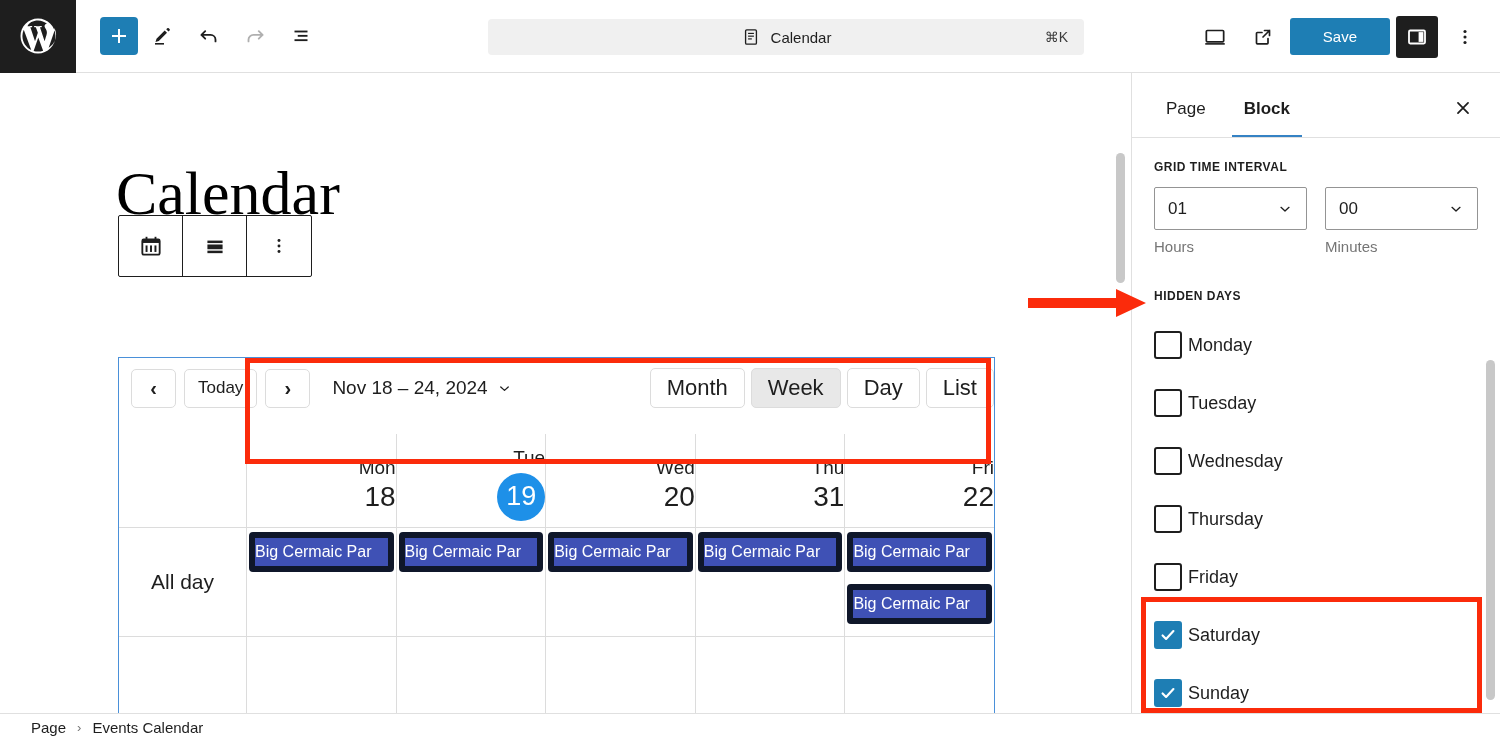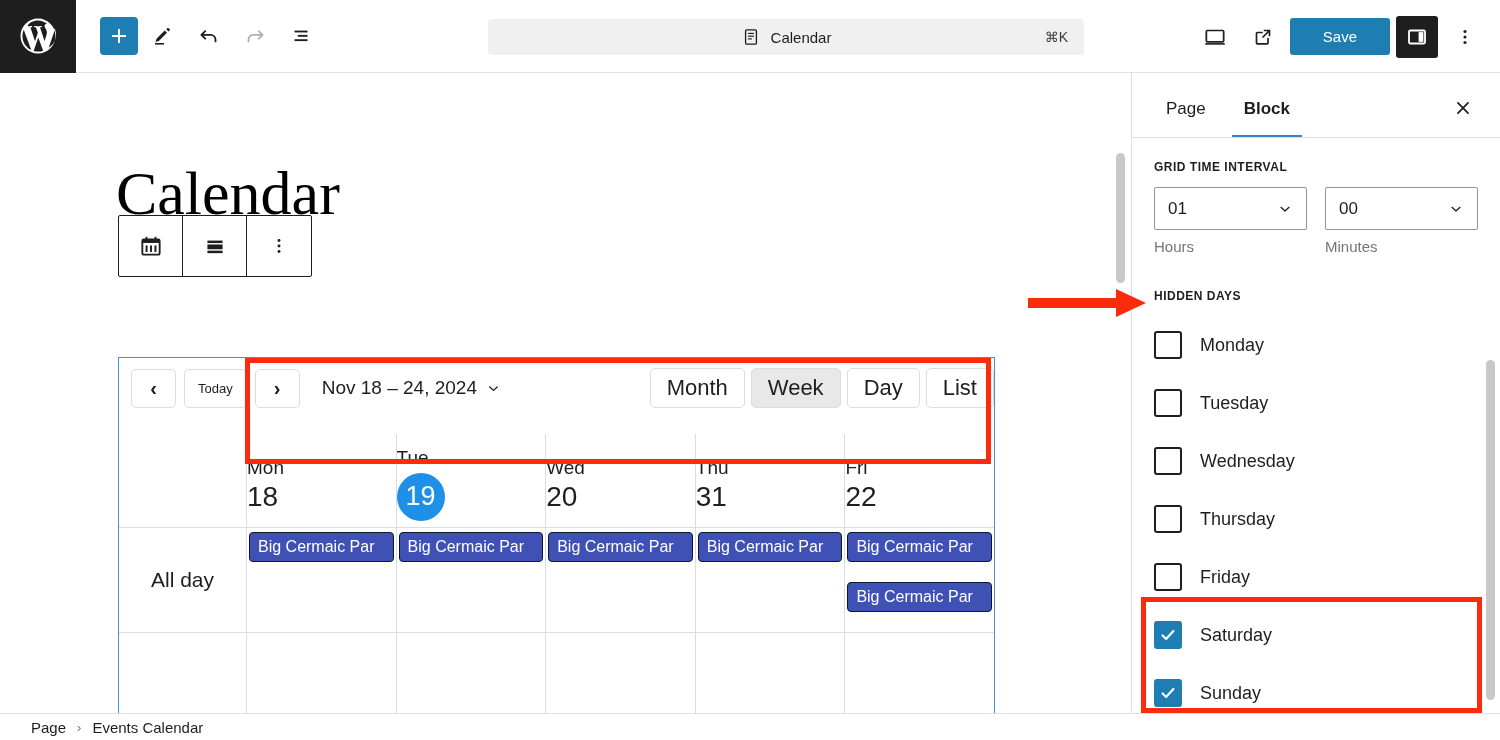--- a/index.html
+++ b/index.html
@@ -95,21 +95,21 @@
     border: 1px solid #4a90d9; background: #fff;
   }
   .cal-header {
     height: 60px; display: flex; align-items: center;
     padding: 0 12px; position: relative;
   }
   .nav-group { display: flex; align-items: center; gap: 8px; }
   .cal-btn {
     background: #fff; border: 1px solid #dcdcdc; border-radius: 5px;
     height: 39px; min-width: 45px; padding: 0 13px;
-    font-size: 13px; color: #1e1e1e; cursor: pointer;
+    font-size: 17px; color: #1e1e1e; cursor: pointer;
     display: flex; align-items: center; justify-content: center;
     font-family: "Liberation Sans", sans-serif;
   }
   .cal-btn.icon { padding: 0; width: 45px; font-size: 20px; font-weight: bold; }
   .cal-range {
     margin-left: 22px; font-size: 19px; color: #1e1e1e;
     display: flex; align-items: center; gap: 9px; cursor: pointer;
   }
   .view-group { position: absolute; right: 0px; display: flex; gap: 6px; }
   .view-btn {
@@ -121,21 +121,21 @@
   .view-btn.active { background: #e8e8e8; }
 
   
   .cal-grid { position: absolute; top: 76px; left: 0; right: 0; bottom: 0; }
   .grid-row { display: flex; }
   .gutter { width: 127px; flex: 0 0 127px; }
 
   .dayhead-row { height: 93px; }
   .dayhead {
     flex: 1 1 0; border-left: 1px solid #dcdcdc;
-    display: flex; flex-direction: column; align-items: flex-start;
+    display: flex; flex-direction: column; align-items: flex-end;
     justify-content: center; gap: 4px; padding-top: 6px;
   }
   .dh-name { font-size: 19px; color: #1e1e1e; }
   .dh-num  { font-size: 28px; color: #1e1e1e; line-height: 1; }
   .dh-num.today {
     background: #1e90e8; color: #fff; border-radius: 50%;
     width: 48px; height: 48px; display: flex; align-items: center;
     justify-content: center; font-size: 27px;
   }
 
@@ -146,23 +146,23 @@
   .allday-label {
     width: 127px; flex: 0 0 127px; display: flex; align-items: center;
     justify-content: center; font-size: 21px; color: #1e1e1e;
   }
   .allday-col {
     flex: 1 1 0; border-left: 1px solid #dcdcdc;
     padding: 4px 2px 0 2px; overflow: hidden;
   }
   .event-chip {
     background: #3f51b5; color: #fff; font-size: 16px;
-    border-radius: 4px; padding: 5px 8px; margin-bottom: 20px;
+    border-radius: 4px; padding: 5px 0; margin-bottom: 12px;
     white-space: nowrap; overflow: hidden; cursor: pointer;
-    border: 1px solid #0f172a;
+    border: 6px solid #0f172a;
   }
 
   .slot-row { height: 99px; }
   .slot-label {
     width: 127px; flex: 0 0 127px; position: relative;
   }
   .slot-label span {
     position: absolute; left: 0; bottom: -13px; font-size: 22px; color: #a16207;
     white-space: nowrap;
   }
@@ -201,21 +201,21 @@
   .select-box {
     height: 43px; border: 1px solid #949494; border-radius: 2px;
     display: flex; align-items: center; justify-content: space-between;
     padding: 0 13px; font-size: 17px; color: #1e1e1e; cursor: pointer;
     background: #fff;
   }
   .select-sub { font-size: 15px; color: #757575; margin-top: 8px; }
 
   .hd-label { margin-top: 34px; }
   .check-item {
-    display: flex; align-items: center; gap: 18px;
+    display: flex; align-items: center; gap: 6px;
     height: 58px; cursor: pointer;
   }
   .cbox {
     width: 28px; height: 28px; border: 2px solid #1e1e1e;
     border-radius: 3px; background: #fff; flex: 0 0 28px;
     display: flex; align-items: center; justify-content: center;
   }
   .cbox.checked { background: #1e7eb4; border-color: #1e7eb4; }
   .check-label { font-size: 18px; color: #1e1e1e; }
 

